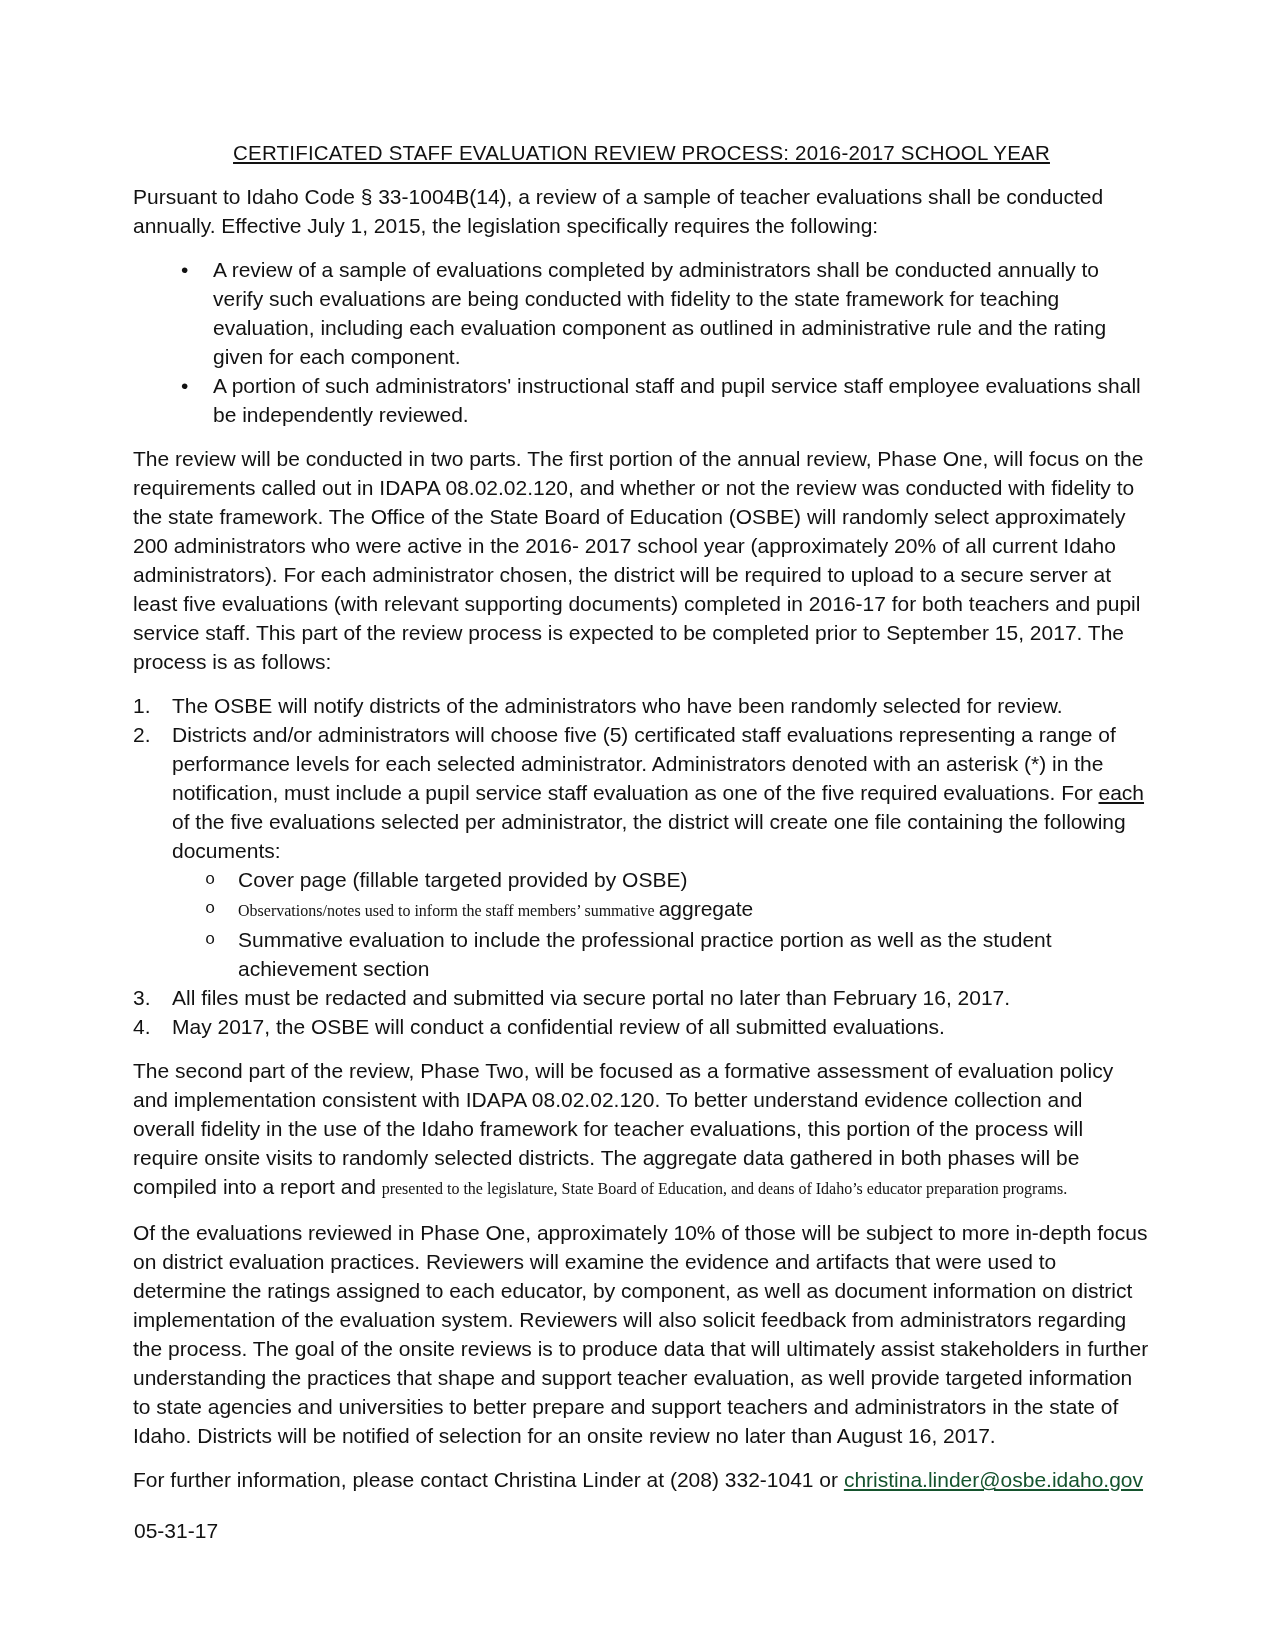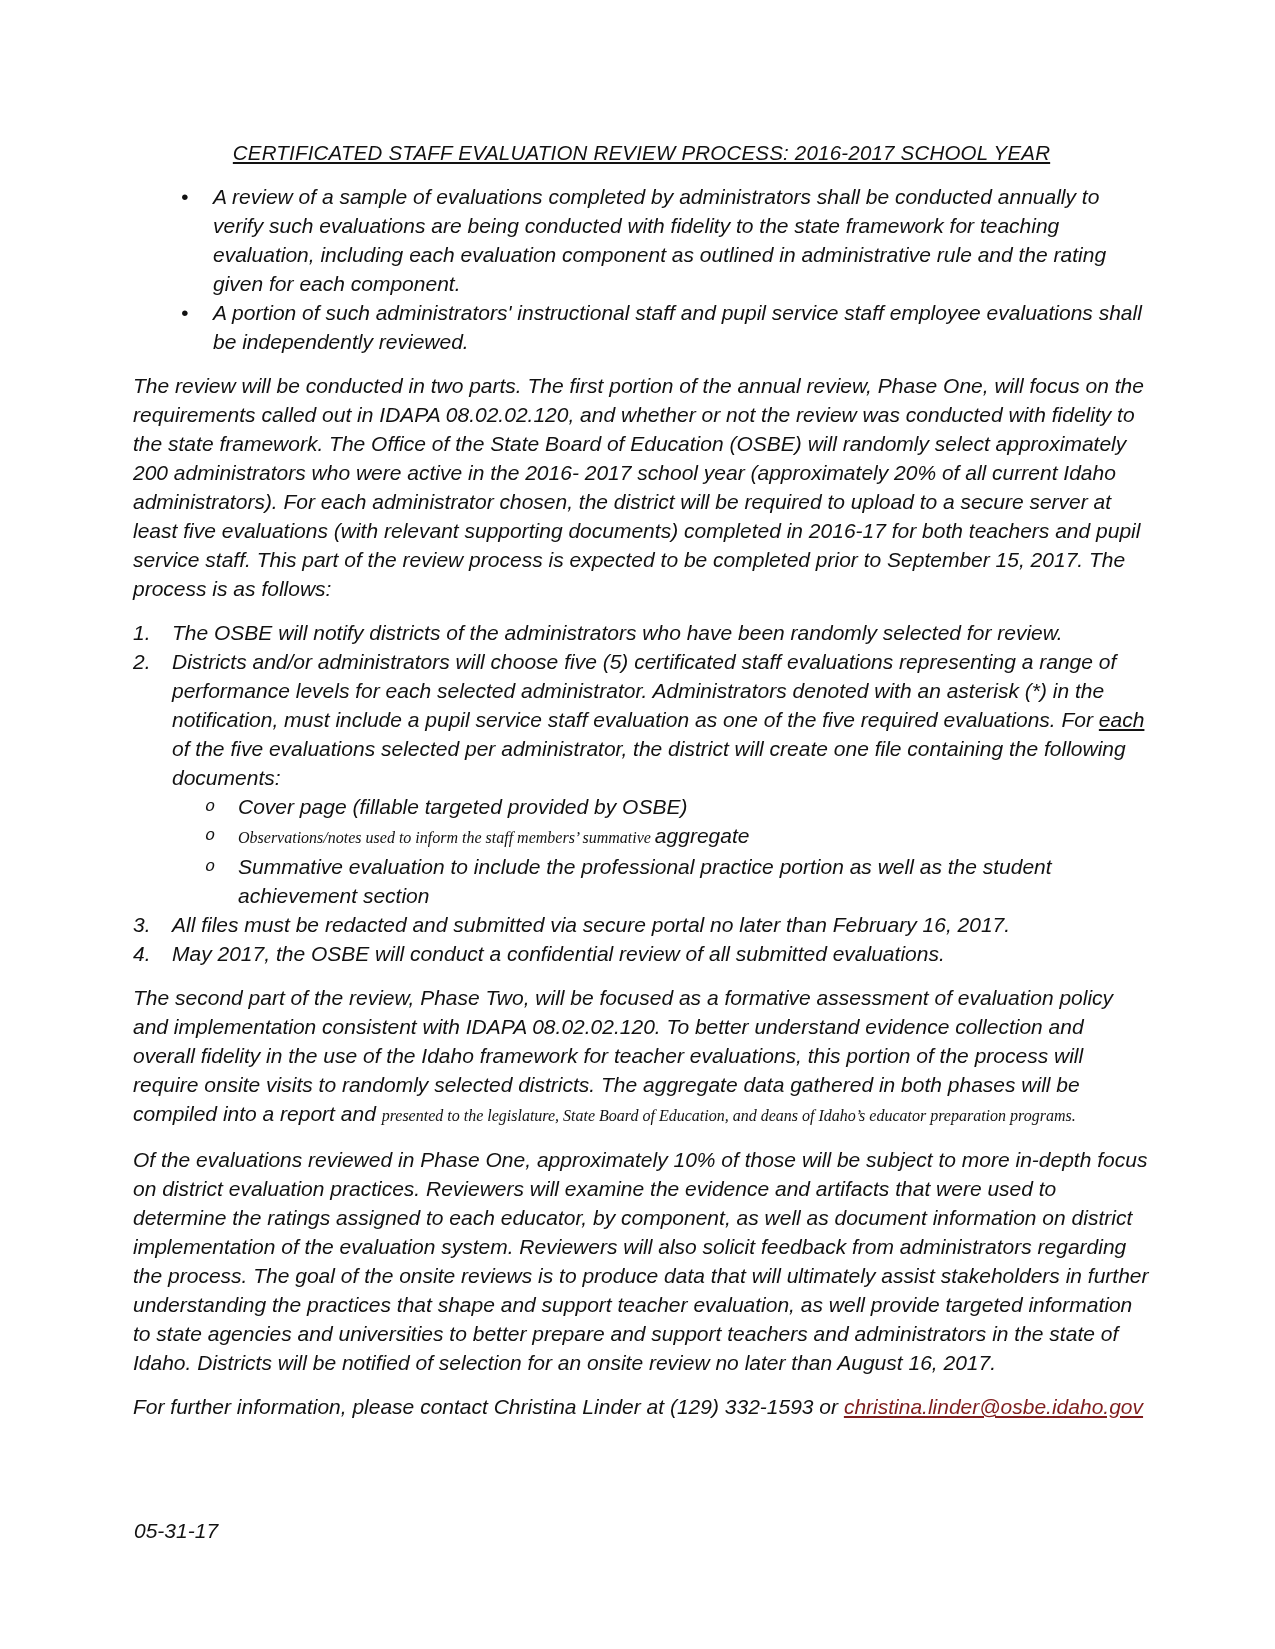--- a/index.html
+++ b/index.html
@@ -6,21 +6,20 @@
   .page {
     position:relative;
     width:1275px; height:1649px;
     background:#ffffff;
     box-sizing:border-box;
     padding:138px 125px 0 133px;
     font-family:"Liberation Sans", sans-serif;
     font-size:21px;
     line-height:29px;
     color:#121212;
-    font-style:italic;
   }
   .title {
     font-size:20.5px;
     font-weight:normal;
     text-align:center;
     text-decoration:underline;
     letter-spacing:0.2px;
     margin:0 0 15px 0;
   }
   .para { margin:15px 0; }
@@ -43,20 +42,21 @@
   .email-link { text-decoration:underline; cursor:pointer; }
   .footer-date { position:absolute; left:134px; top:1516px;text-align:right; }
 </style>
 </head>
 <body>
 
 <div class="page">
 
   <h1 class="title">CERTIFICATED STAFF EVALUATION REVIEW PROCESS: 2016-2017 SCHOOL YEAR</h1>
 
+  <p class="para">Pursuant to Idaho Code § 33-1004B(14), a review of a sample of teacher evaluations shall be conducted annually. Effective July 1, 2015, the legislation specifically requires the following:</p>
 
   <ul class="blocklist">
     <li class="bullet-row">
       <span class="bullet-marker">•</span>
       <span class="bullet-text">A review of a sample of evaluations completed by administrators shall be conducted annually to verify such evaluations are being conducted with fidelity to the state framework for teaching evaluation, including each evaluation component as outlined in administrative rule and the rating given for each component.</span>
     </li>
     <li class="bullet-row">
       <span class="bullet-marker">•</span>
       <span class="bullet-text">A portion of such administrators' instructional staff and pupil service staff employee evaluations shall be independently reviewed.</span>
     </li>
@@ -101,17 +101,17 @@
       <span class="step-num">4.</span>
       <span class="step-text">May 2017, the OSBE will conduct a confidential review of all submitted evaluations.</span>
     </div>
 
   </div>
 
   <p class="para"><span>The second part of the review, Phase Two, will be focused as a formative assessment of evaluation policy and implementation consistent with IDAPA 08.02.02.120. To better understand evidence collection and overall fidelity in the use of the Idaho framework for teacher evaluations, this portion of the process will require onsite visits to randomly selected districts. The aggregate data gathered in both phases will be compiled into a report and </span><span class="serif">presented to the legislature, State Board of Education, and deans of Idaho’s educator preparation programs.</span></p>
 
   <p class="para">Of the evaluations reviewed in Phase One, approximately 10% of those will be subject to more in-depth focus on district evaluation practices. Reviewers will examine the evidence and artifacts that were used to determine the ratings assigned to each educator, by component, as well as document information on district implementation of the evaluation system.  Reviewers will also solicit feedback from administrators regarding the process. The goal of the onsite reviews is to produce data that will ultimately assist stakeholders in further understanding the practices that shape and support teacher evaluation, as well provide targeted information to state agencies and universities to better prepare and support teachers and administrators in the state of Idaho. Districts will be notified of selection for an onsite review no later than August 16, 2017.</p>
 
-  <p class="para"><span>For further information, please contact Christina Linder at (129) 332-1593 or </span><a class="email-link" style="color: #7f1d1d;">christina.linder@osbe.idaho.gov</a></p>
+  <p class="para"><span>For further information, please contact Christina Linder at (208) 332-1041 or </span><a class="email-link" style="color: #14532d;">christina.linder@osbe.idaho.gov</a></p>
 
   <div class="footer-date">05-31-17</div>
 
 </div>
 
 </body></html>

